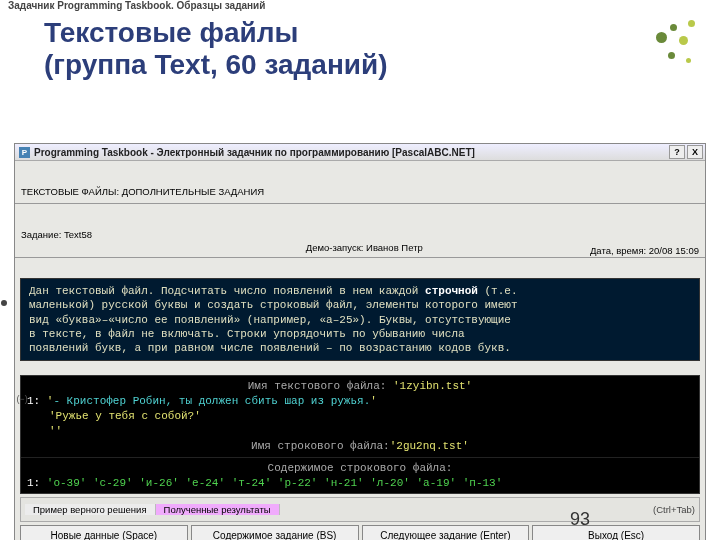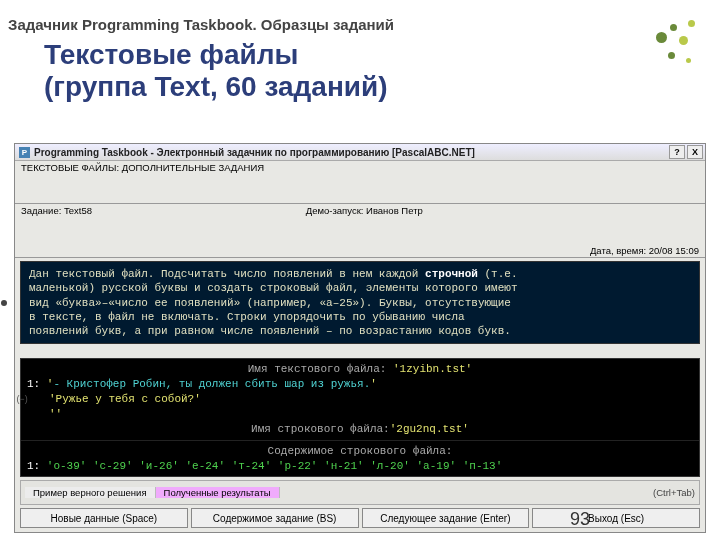--- a/index.html
+++ b/index.html
@@ -3,22 +3,22 @@
 <meta charset="utf-8">
 <style>
   * { box-sizing: border-box; margin: 0; padding: 0; }
   body {
     width: 720px; height: 540px;
     font-family: Arial, sans-serif;
     background: #fff;
     position: relative;
   }
   .header-line {
-    font-size: 15px; font-weight: bold; color: #444;
-    padding: 16px 8px 2px 8px;
+    font-size: 10px; font-weight: bold; color: #444;
+    padding: 0 8px 2px 8px;
   }
   .title {
     font-size: 28px; font-weight: bold; color: #2c3e7a;
     padding: 4px 8px 8px 44px; line-height: 1.15;
   }
   .dots-deco {
     position: absolute; top: 18px; right: 16px;
     width: 58px; height: 58px;
   }
   .dots-deco span {
@@ -49,25 +49,25 @@
   .titlebar-btn {
     width: 16px; height: 14px; background: #eee; border: 1px solid #999;
     display: flex; align-items: center; justify-content: center;
     font-size: 9px; font-weight: bold; cursor: pointer;
   }
   .infobar {
     display: flex; justify-content: space-between;
     padding: 1px 6px; font-size: 9.5px; background: #e8e8e4;
     border-bottom: 1px solid #999;
   }
-  .infobar .col1 { flex: 0 0 42%; }
-  .infobar .col2 { flex: 0 0 30%; }
+  .infobar .col1 { flex: 0 0 42%; margin-top: 24px; }
+  .infobar .col2 { flex: 0 0 30%; margin-top: 37px; }
   .infobar .col3 { flex: 0 0 28%; text-align: right; margin-top: 40px; }
   .task-panel {
-    margin: 3px 5px 3px 5px; background: #001a30; color: #e0e0c0;
+    margin: 20px 5px 3px 5px; background: #001a30; color: #e0e0c0;
     font-family: "Courier New", monospace; font-size: 11px;
     padding: 5px 8px; border: 1px solid #333; line-height: 1.3;
   }
   .task-panel .hl { color: #fff; font-weight: bold; }
   .content-area {
     margin: 14px 5px 3px 5px; background: #000; color: #ddd;
     font-family: "Courier New", monospace; font-size: 11px;
     border: 1px solid #333;
   }
   .content-area .block { padding: 3px 6px; border-bottom: 1px solid #222; line-height: 1.35; }

